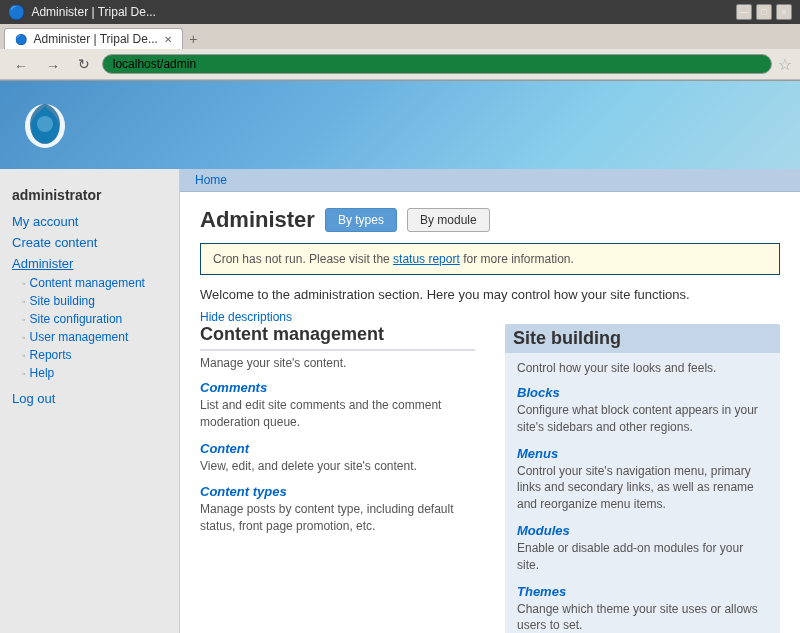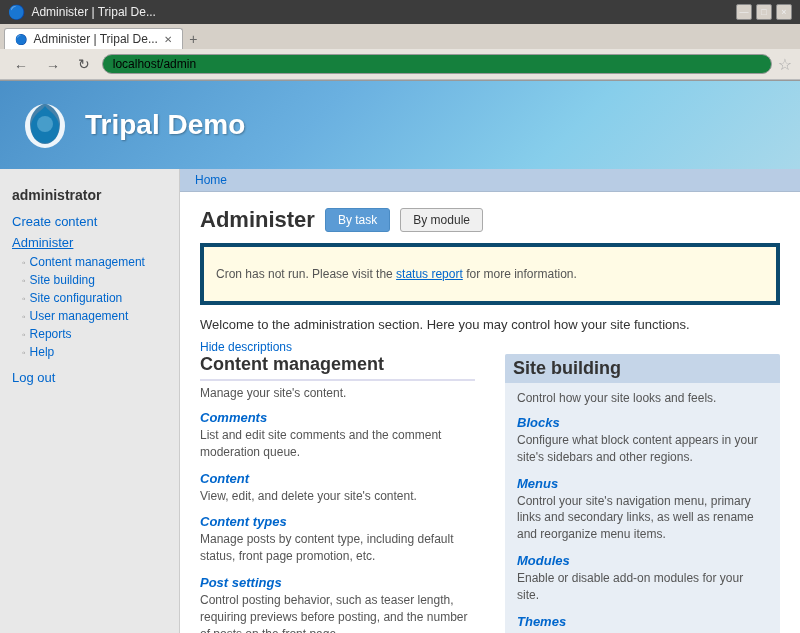--- a/index.html
+++ b/index.html
@@ -42,21 +42,21 @@
     .content-area { flex: 1; padding: 0; }
     .breadcrumb-bar { background: #b8cce4; padding: 4px 15px; font-size: 12px; border-bottom: 1px solid #aabbd0; }
     .breadcrumb-bar a { color: #0066cc; text-decoration: none; }
     .content-inner { padding: 15px 20px; }
 
     .page-title-row { display: flex; align-items: center; gap: 10px; margin-bottom: 10px; }
     .page-title { font-size: 22px; font-weight: bold; color: #333; }
     .tab-btn { padding: 4px 12px; font-size: 12px; border: 1px solid #aaa; border-radius: 3px; cursor: pointer; text-decoration: none; color: #333; background: #f0f0f0; }
     .tab-btn.active { background: #5b9bd5; color: #fff; border-color: #4a8bc4; }
 
-    .cron-warning { background: #fffbe5; border: 4px solid #0c4a6e; padding: 20px 12px; margin-bottom: 12px; font-size: 12px; color: #555; }
+    .cron-warning { background: #fffbe5; border: 1px solid #0c4a6e; padding: 8px 12px; margin-bottom: 12px; font-size: 12px; color: #555; }
     .cron-warning a { color: #0066cc; }
 
     .welcome-text { font-size: 13px; color: #333; margin-bottom: 8px; }
     .hide-desc { color: #0066cc; font-size: 12px; cursor: pointer; }
 
     .sections-grid { display: grid; grid-template-columns: 1fr 1fr; gap: 0 30px; }
     .section { margin-bottom: 20px; }
     .section-title { font-size: 18px; font-weight: bold; color: #333; border-bottom: 2px solid #dde; padding-bottom: 4px; margin-bottom: 5px; }
     .section-desc { font-size: 12px; color: #555; margin-bottom: 10px; }
 
@@ -104,28 +104,30 @@
 
     <div class="site-header">
       <div>
         <svg width="50" height="55" viewBox="0 0 50 55">
           <ellipse cx="25" cy="30" rx="20" ry="22" fill="#fff" opacity="0.9"></ellipse>
           <path d="M25 8 C20 8 10 16 10 28 C10 40 17 48 25 48 C33 48 40 40 40 28 C40 16 30 8 25 8Z" fill="#1a6496" opacity="0.8"></path>
           <circle cx="25" cy="28" r="8" fill="#fff" opacity="0.9"></circle>
           <path d="M25 10 C22 14 18 16 15 20 C12 24 11 27 11 30 C11 41 17 47 25 47 C33 47 39 41 39 30 C39 27 38 24 35 20 C32 16 28 14 25 10Z" fill="#0077b6" opacity="0.7"></path>
         </svg>
       </div>
-      <h1 class="site-title">Tripal Demo</h1>
     </div>
 
     <div class="main-layout">
 
       <div class="sidebar">
         <div class="sidebar-username">administrator</div>
         <div class="sidebar-item">
+          <a href="#">My account</a>
+        </div>
+        <div class="sidebar-item">
           <a href="#">Create content</a>
         </div>
         <div class="sidebar-item active">
           <a href="#" style="text-decoration:underline;">Administer</a>
         </div>
         <div class="sidebar-sub">
           <span class="sub-arrow">◦</span>
           <a href="#">Content management</a>
         </div>
         <div class="sidebar-sub">
@@ -153,21 +155,21 @@
         </div>
       </div>
 
       <div class="content-area">
         <div class="breadcrumb-bar">
           <a href="#">Home</a>
         </div>
         <div class="content-inner">
           <div class="page-title-row">
             <h2 class="page-title">Administer</h2>
-            <a href="#" class="tab-btn active">By task</a>
+            <a href="#" class="tab-btn active">By types</a>
             <a href="#" class="tab-btn">By module</a>
           </div>
 
           <div class="cron-warning">
             <span>Cron has not run. Please visit the </span><a href="#">status report</a><span> for more information.</span>
           </div>
 
           <p class="welcome-text">Welcome to the administration section. Here you may control how your site functions.</p>
           <div class="hide-desc">Hide descriptions</div>
 
@@ -183,24 +185,20 @@
                   <div class="section-item-desc">List and edit site comments and the comment moderation queue.</div>
                 </div>
                 <div class="section-item">
                   <div class="section-item-title">Content</div>
                   <div class="section-item-desc">View, edit, and delete your site's content.</div>
                 </div>
                 <div class="section-item">
                   <div class="section-item-title">Content types</div>
                   <div class="section-item-desc">Manage posts by content type, including default status, front page promotion, etc.</div>
                 </div>
-                <div class="section-item">
-                  <div class="section-item-title">Post settings</div>
-                  <div class="section-item-desc">Control posting behavior, such as teaser length, requiring previews before posting, and the number of posts on the front page.</div>
-                </div>
 
               </div>
 
             </div>
 
             <div>
 
               <div class="section right-section" style="margin-bottom:16px;">
                 <div class="section-title">Site building</div>
                 <div class="section-desc">Control how your site looks and feels.</div>

